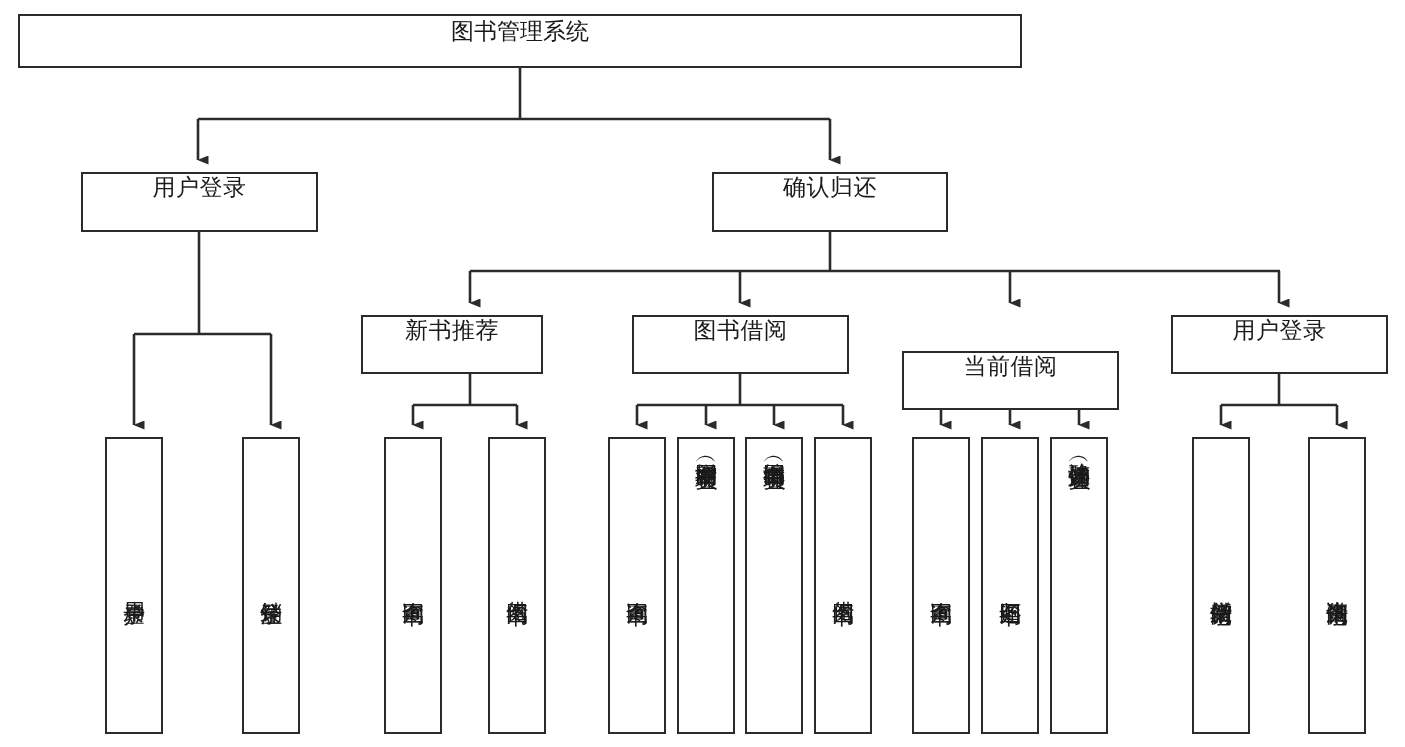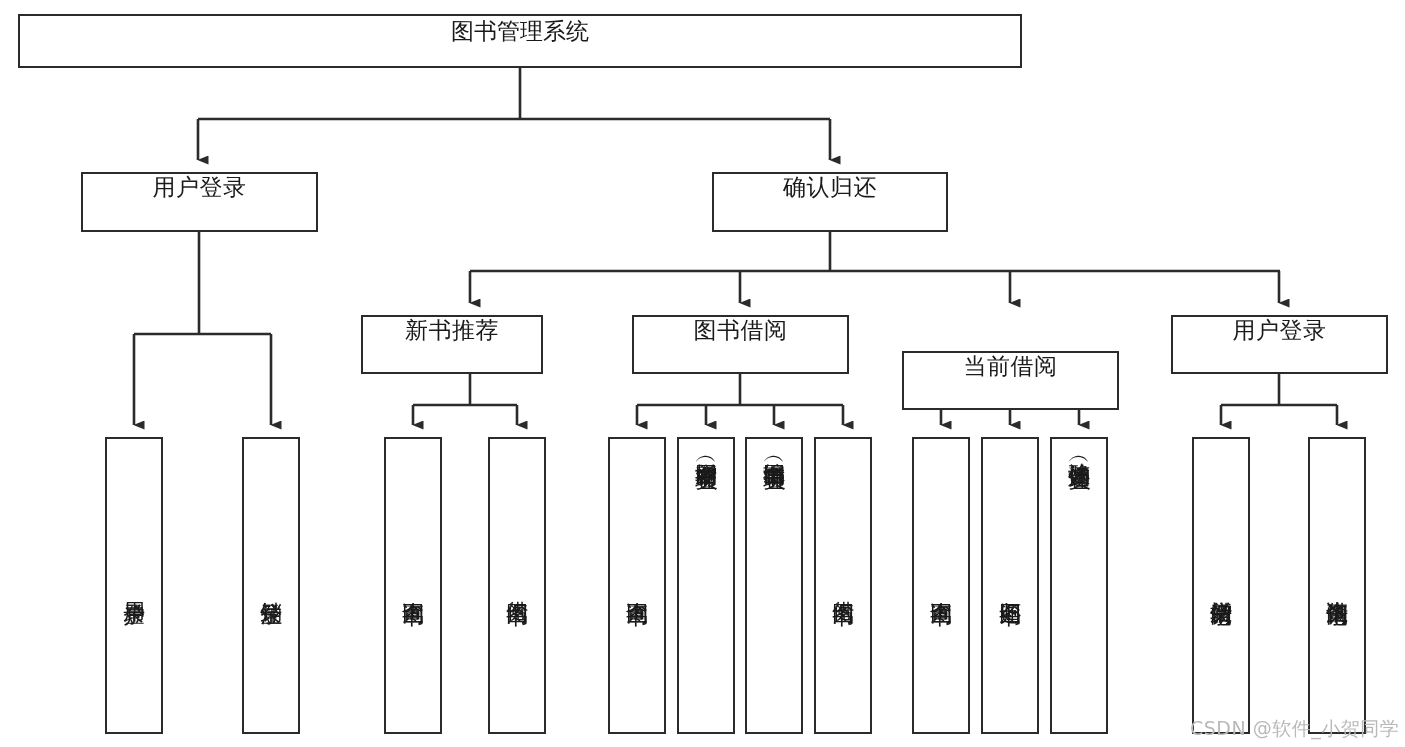--- a/index.html
+++ b/index.html
@@ -186,15 +186,14 @@
     <span class="vtext">确认归还（管理员）</span>
   </div>
 
   <div class="node leaf midalign" style="left:1192px; top:437px; width:58px; height:297px;">
     <span class="vtext">新增借阅记录</span>
   </div>
   <div class="node leaf midalign" style="left:1308px; top:437px; width:58px; height:297px;">
     <span class="vtext">查询借阅记录</span>
   </div>
 
-  <div class="watermark" style="left:1190px; top:716px;">CSDN @软件_小贺同学</div>
 
 </div>
 
 </body></html>

